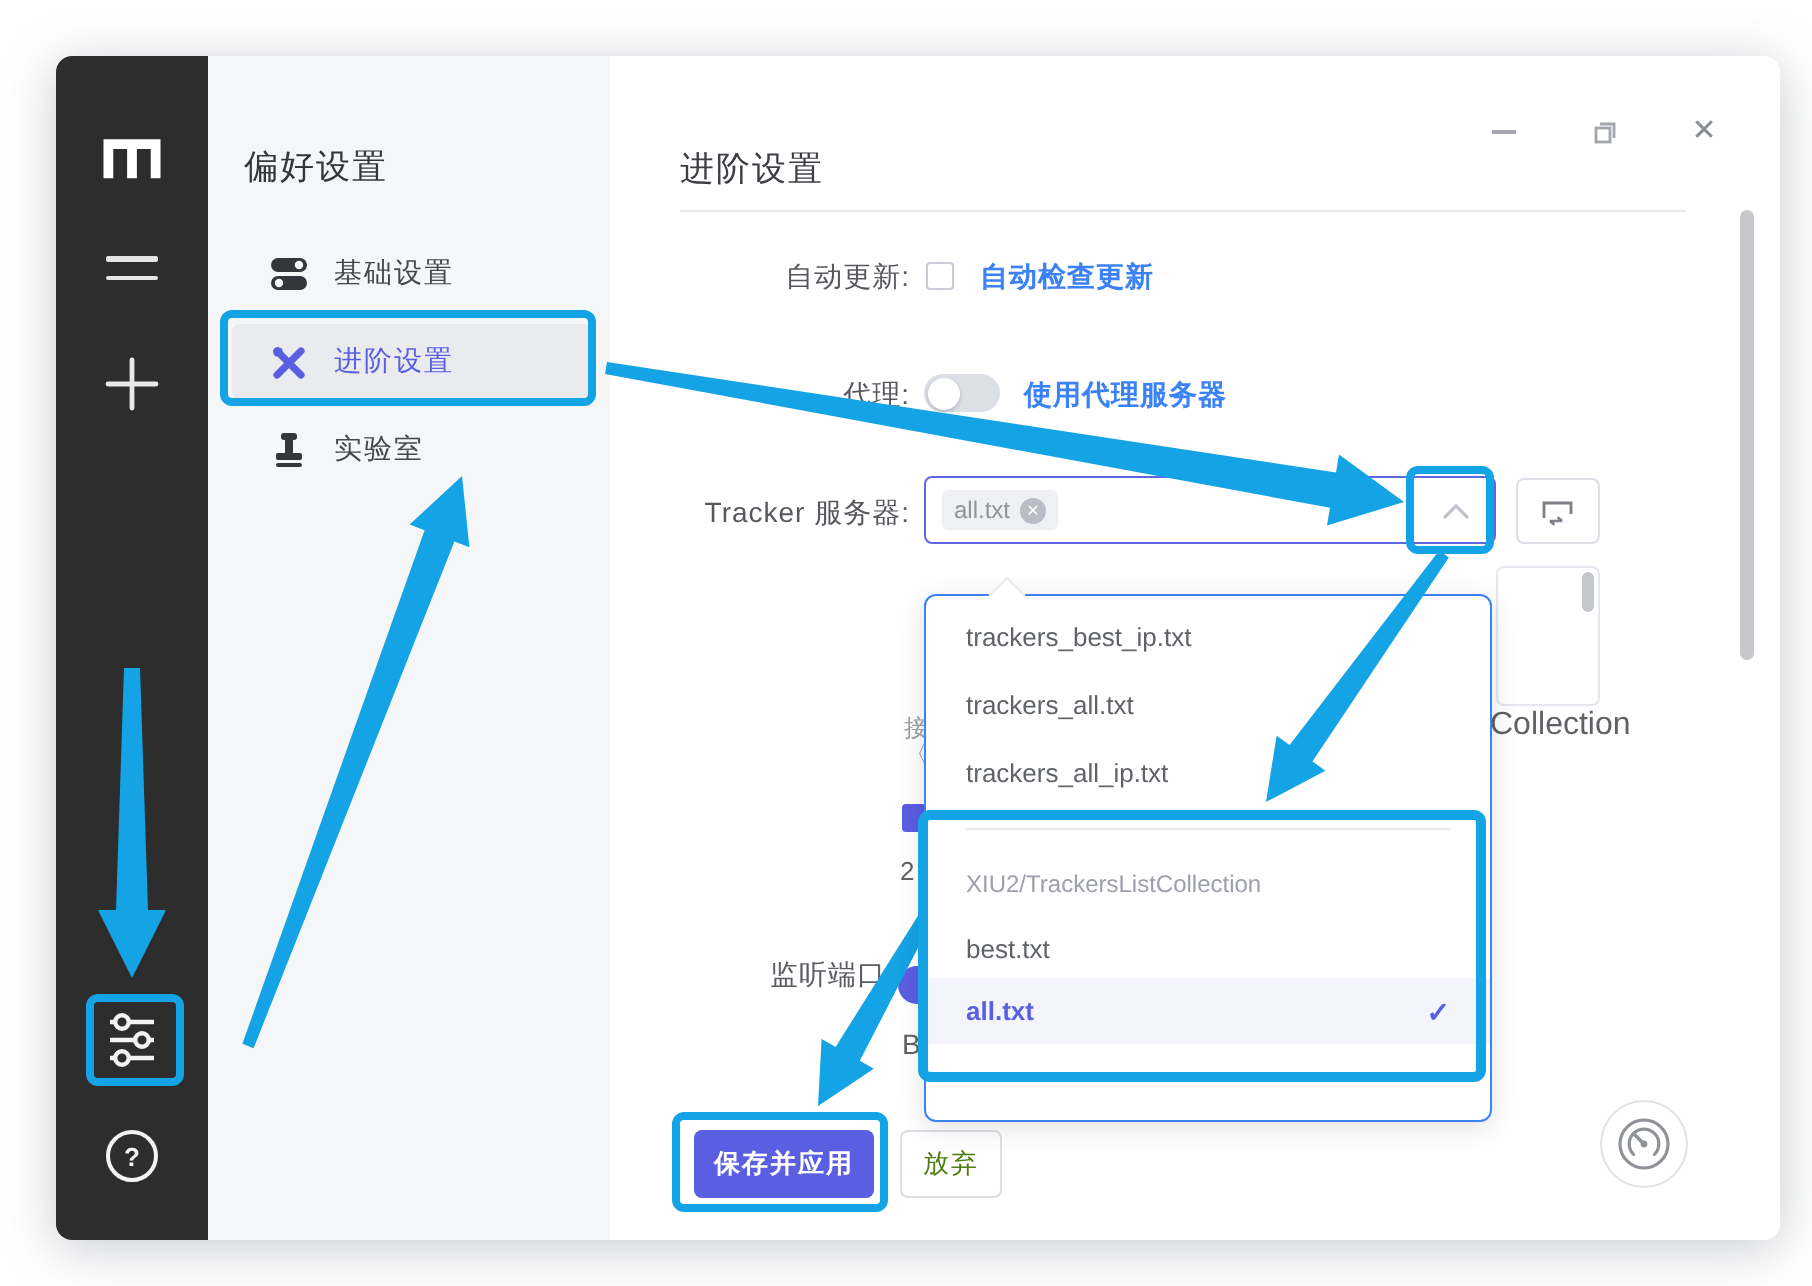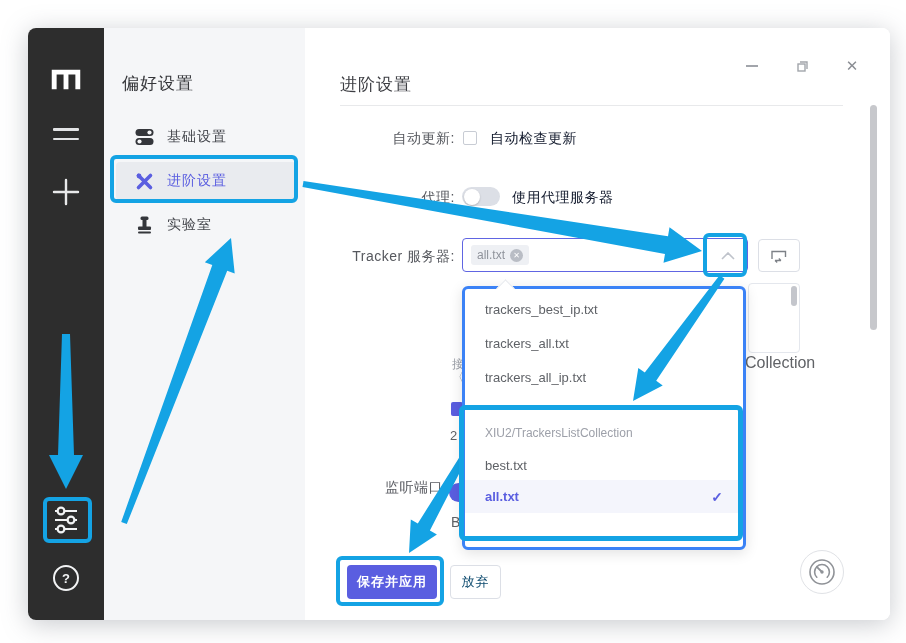--- a/index.html
+++ b/index.html
@@ -34,21 +34,21 @@
   .p-item.active span.lbl{color:#5a5ee0;}
   .pi-0{top:90px;} .pi-1{top:134px;} .pi-2{top:178px;}
   
   .content{position:absolute;left:277px;top:0;width:585px;height:592px;background:#fff;}
   .c-title{position:absolute;left:35px;top:45px;font-size:17px;color:#3d3e43;letter-spacing:1px;}
   .c-divider{position:absolute;left:35px;top:77px;width:503px;height:1px;background:#e8e9eb;}
   .c-scroll{position:absolute;left:565px;top:77px;width:7px;height:225px;background:#c7c8cc;border-radius:4px;}
   .row-label{position:absolute;left:0px;width:150px;text-align:right;font-size:14px;color:#56585e;letter-spacing:.5px;}
   .rl-1{top:102px;} .rl-2{top:161px;} .rl-3{top:220px;}
   .checkbox{position:absolute;left:158px;top:103px;width:14px;height:14px;border:1px solid #c8ccd4;border-radius:2px;background:#fff;box-sizing:border-box;cursor:pointer;}
-  .opt-text{position:absolute;font-size:14px;color:#0f172a;letter-spacing:.5px;}
+  .opt-text{position:absolute;font-size:14px;color:#3b82f6;letter-spacing:.5px;font-weight:bold;}
   .ot-1{left:185px;top:102px;} .ot-2{left:207px;top:161px;}
   .toggle{position:absolute;left:157px;top:159px;width:38px;height:19px;background:#dcdfe6;border-radius:10px;cursor:pointer;}
   .toggle .knob{position:absolute;left:1.5px;top:1.5px;width:16px;height:16px;background:#fff;border-radius:50%;box-shadow:0 1px 2px rgba(0,0,0,.2);}
   .select{position:absolute;left:157px;top:210px;width:286px;height:34px;border:1px solid #6065e2;border-radius:4px;background:#fff;box-sizing:border-box;cursor:pointer;}
   .tag{position:absolute;left:8px;top:6px;height:20px;background:#eef0f4;border-radius:3px;display:flex;align-items:center;padding:0 6px;gap:5px;}
   .tag .t-lbl{font-size:12px;color:#8f939b;}
   .tag .t-close{width:13px;height:13px;border-radius:50%;background:#b9bdc5;color:#fff;font-size:8px;display:flex;align-items:center;justify-content:center;cursor:pointer;}
   .chev{position:absolute;right:12px;top:13px;}
   .sync-btn{position:absolute;left:453px;top:211px;width:42px;height:33px;border:1px solid #dcdfe6;border-radius:4px;background:#fff;box-sizing:border-box;display:flex;align-items:center;justify-content:center;cursor:pointer;}
   
@@ -57,24 +57,24 @@
   .f-thumb{position:absolute;right:2px;top:2px;width:6px;height:20px;background:#c4c6cc;border-radius:3px;}
   .f-collection{left:440px;top:326px;font-size:16px;}
   .f-clip{left:147px;top:330px;width:10px;height:28px;overflow:hidden;font-size:12px;color:#9ca0a8;line-height:13px;}
   .f-check{left:146px;top:374px;width:12px;height:14px;background:#5a5ee0;border-radius:2px;}
   .f-num{left:145px;top:400px;font-size:13px;}
   .f-port{left:80px;top:451px;font-size:14px;color:#5b5d63;letter-spacing:.5px;}
   .f-circle{left:144px;top:455px;width:19px;height:19px;background:#5a5ee0;border-radius:50%;}
   .f-b{left:146px;top:486px;font-size:14px;}
   
   .btn-save{position:absolute;left:42px;top:537px;width:90px;height:34px;background:#5a5ee0;border:none;border-radius:4px;color:#fff;font-size:13px;font-weight:bold;letter-spacing:1px;cursor:pointer;font-family:inherit;}
-  .btn-discard{position:absolute;left:145px;top:537px;width:51px;height:34px;background:#fff;border:1px solid #dcdfe6;border-radius:4px;color:#0c4a6e;font-size:13px;letter-spacing:1px;cursor:pointer;box-sizing:border-box;font-family:inherit;}
+  .btn-discard{position:absolute;left:145px;top:537px;width:51px;height:34px;background:#fff;border:1px solid #dcdfe6;border-radius:4px;color:#4d7c0f;font-size:13px;letter-spacing:1px;cursor:pointer;box-sizing:border-box;font-family:inherit;}
   .gauge-btn{position:absolute;left:495px;top:522px;width:44px;height:44px;border:1px solid #e0e2e6;border-radius:50%;background:#fff;box-sizing:border-box;display:flex;align-items:center;justify-content:center;cursor:pointer;}
   
-  .dropdown{position:absolute;left:434px;top:258px;width:284px;height:264px;background:#fff;border:3px solid #3b82f6;
+  .dropdown{position:absolute;left:434px;top:269px;width:284px;height:264px;background:#fff;border:1px solid #3b82f6;
             border-radius:6px;box-shadow:0 3px 14px rgba(0,0,0,.12);z-index:3;box-sizing:border-box;}
   .dd-notch{position:absolute;left:34px;top:-7px;width:12px;height:12px;background:#fff;transform:rotate(45deg);
             border-left:1px solid #e8eaee;border-top:1px solid #e8eaee;}
   .dd-row{position:absolute;left:0;width:100%;height:34px;display:flex;align-items:center;padding:0 20px;box-sizing:border-box;
           font-size:13px;color:#5f6267;cursor:pointer;}
   .dd-i0{top:3px;} .dd-i1{top:37px;} .dd-i2{top:71px;}
   .dd-div{position:absolute;left:20px;right:20px;top:116px;height:1px;background:#e6e8eb;}
   .dd-group{position:absolute;left:0;top:130px;width:100%;height:28px;display:flex;align-items:center;padding:0 20px;box-sizing:border-box;font-size:12px;color:#9da0a9;cursor:default;}
   .dd-g0{top:159px;} .dd-g1{top:191px;height:33px;background:#f4f5fc;font-weight:bold;color:#5a5ee0;} .dd-g2{top:226px;}
   .dd-check{margin-left:auto;color:#5a5ee0;font-weight:bold;font-size:14px;}

